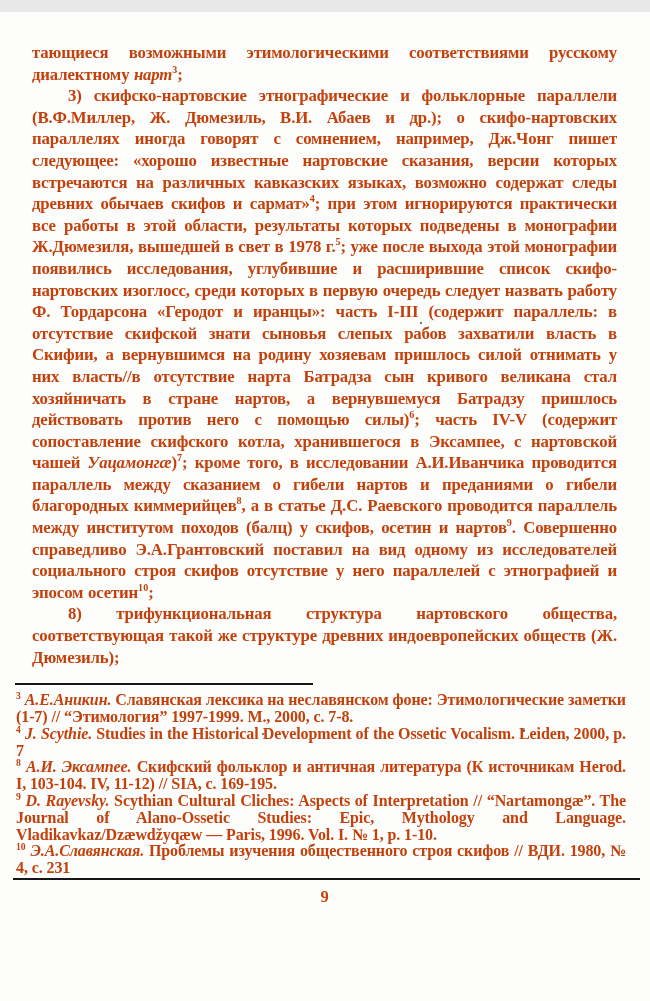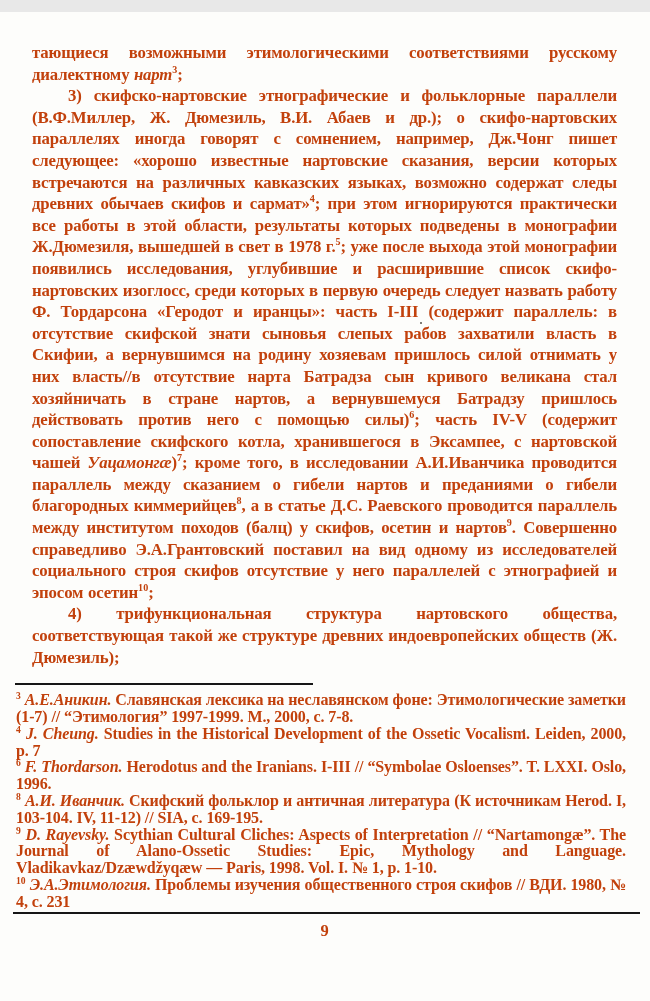--- a/index.html
+++ b/index.html
@@ -63,29 +63,28 @@
   .s2 { left: 523px; top: 717px; width: 2px; height: 3px; }
   .s3 { left: 262px; top: 721px; width: 2px; height: 2px; }
 </style>
 </head>
 <body>
 
 <div class="page">
   <div class="body-text" id="body-text">
       <p class="para"><span>тающиеся возможными этимологическими соответствиями русскому диалектному </span><i>нарт</i><sup>3</sup><span>;</span></p>
       <p class="para indent"><span>3) скифско-нартовские этнографические и фольклорные параллели (В.Ф.Миллер, Ж. Дюмезиль, В.И. Абаев и др.); о скифо-нартовских параллелях иногда говорят с сомнением, например, Дж.Чонг пишет следующее: «хорошо известные нартовские сказания, версии которых встречаются на различных кавказских языках, возможно содержат следы древних обычаев скифов и сармат»</span><sup>4</sup><span>; при этом игнорируются практически все работы в этой области, результаты которых подведены в монографии Ж.Дюмезиля, вышедшей в свет в 1978 г.</span><sup>5</sup><span>; уже после выхода этой монографии появились исследования, углубившие и расширившие список скифо-нартовских изоглосс, среди которых в первую очередь следует назвать работу Ф. Тордарсона «Геродот и иранцы»: часть I-III (содержит параллель: в отсутствие скифской знати сыновья слепых рабов захватили власть в Скифии, а вернувшимся на родину хозяевам пришлось силой отнимать у них власть//в отсутствие нарта Батрадза сын кривого великана стал хозяйничать в стране нартов, а вернувшемуся Батрадзу пришлось действовать против него с помощью силы)</span><sup>6</sup><span>; часть IV-V (содержит сопоставление скифского котла, хранившегося в Эксампее, с нартовской чашей </span><i>Уацамонгæ</i><span>)</span><sup>7</sup><span>; кроме того, в исследовании А.И.Иванчика проводится параллель между сказанием о гибели нартов и преданиями о гибели благородных киммерийцев</span><sup>8</sup><span>, а в статье Д.С. Раевского проводится параллель между институтом походов (балц) у скифов, осетин и нартов</span><sup>9</sup><span>. Совершенно справедливо Э.А.Грантовский поставил на вид одному из исследователей социального строя скифов отсутствие у него параллелей с этнографией и эпосом осетин</span><sup>10</sup><span>;</span></p>
-      <p class="para indent"><span>4) трифункциональная структура нартовского общества, соответствующая такой же структуре древних индоевропейских обществ (Ж. Дюмезиль);</span></p>
+      <p class="para indent"><span>8) трифункциональная структура нартовского общества, соответствующая такой же структуре древних индоевропейских обществ (Ж. Дюмезиль);</span></p>
     </div>
   <div class="fn-sep"></div>
   <div class="footnotes" id="footnotes">
       <p class="footnote"><sup>3</sup><span> </span><i>А.Е.Аникин.</i><span> Славянская лексика на неславянском фоне: Этимологические заметки (1-7) // “Этимология” 1997-1999. М., 2000, с. 7-8.</span></p>
-      <p class="footnote"><sup>4</sup><span> </span><i>J. Cheung.</i><span> Studies in the Historical Development of the Ossetic Vocalism. Leiden, 2000, p. 7</span></p>
-      <p class="footnote"><sup>6</sup><span> </span><i>F. Thordarson.</i><span> Herodotus and the Iranians. I-III // “Symbolae Osloenses”. T. LXXI. Oslo, 1996.</span></p>
-      <p class="footnote"><sup>8</sup><span> </span><i>А.И. Иванчик.</i><span> Скифский фольклор и античная литература (К источникам Herod. I, 103-104. IV, 11-12) // SIA, с. 169-195.</span></p>
-      <p class="footnote"><sup>9</sup><span> </span><i>D. Rayevsky.</i><span> Scythian Cultural Cliches: Aspects of Interpretation // “Nartamongæ”. The Journal of Alano-Ossetic Studies: Epic, Mythology and Language. Vladikavkaz/Dzæwdžyqæw — Paris, 1998. Vol. I. № 1, p. 1-10.</span></p>
-      <p class="footnote"><sup>10</sup><span> </span><i>Э.А.Этимология.</i><span> Проблемы изучения общественного строя скифов // ВДИ. 1980, № 4, с. 231</span></p>
+      <p class="footnote"><sup>4</sup><span> </span><i>J. Scythie.</i><span> Studies in the Historical Development of the Ossetic Vocalism. Leiden, 2000, p. 7</span></p>
+      <p class="footnote"><sup>8</sup><span> </span><i>А.И. Эксампее.</i><span> Скифский фольклор и античная литература (К источникам Herod. I, 103-104. IV, 11-12) // SIA, с. 169-195.</span></p>
+      <p class="footnote"><sup>9</sup><span> </span><i>D. Rayevsky.</i><span> Scythian Cultural Cliches: Aspects of Interpretation // “Nartamongæ”. The Journal of Alano-Ossetic Studies: Epic, Mythology and Language. Vladikavkaz/Dzæwdžyqæw — Paris, 1996. Vol. I. № 1, p. 1-10.</span></p>
+      <p class="footnote"><sup>10</sup><span> </span><i>Э.А.Славянская.</i><span> Проблемы изучения общественного строя скифов // ВДИ. 1980, № 4, с. 231</span></p>
     </div>
   <div class="bottom-rule"></div>
   <div class="page-number">9</div>
   <div class="speck s1"></div>
   <div class="speck s2"></div>
   <div class="speck s3"></div>
 </div>
 
 </body></html>

